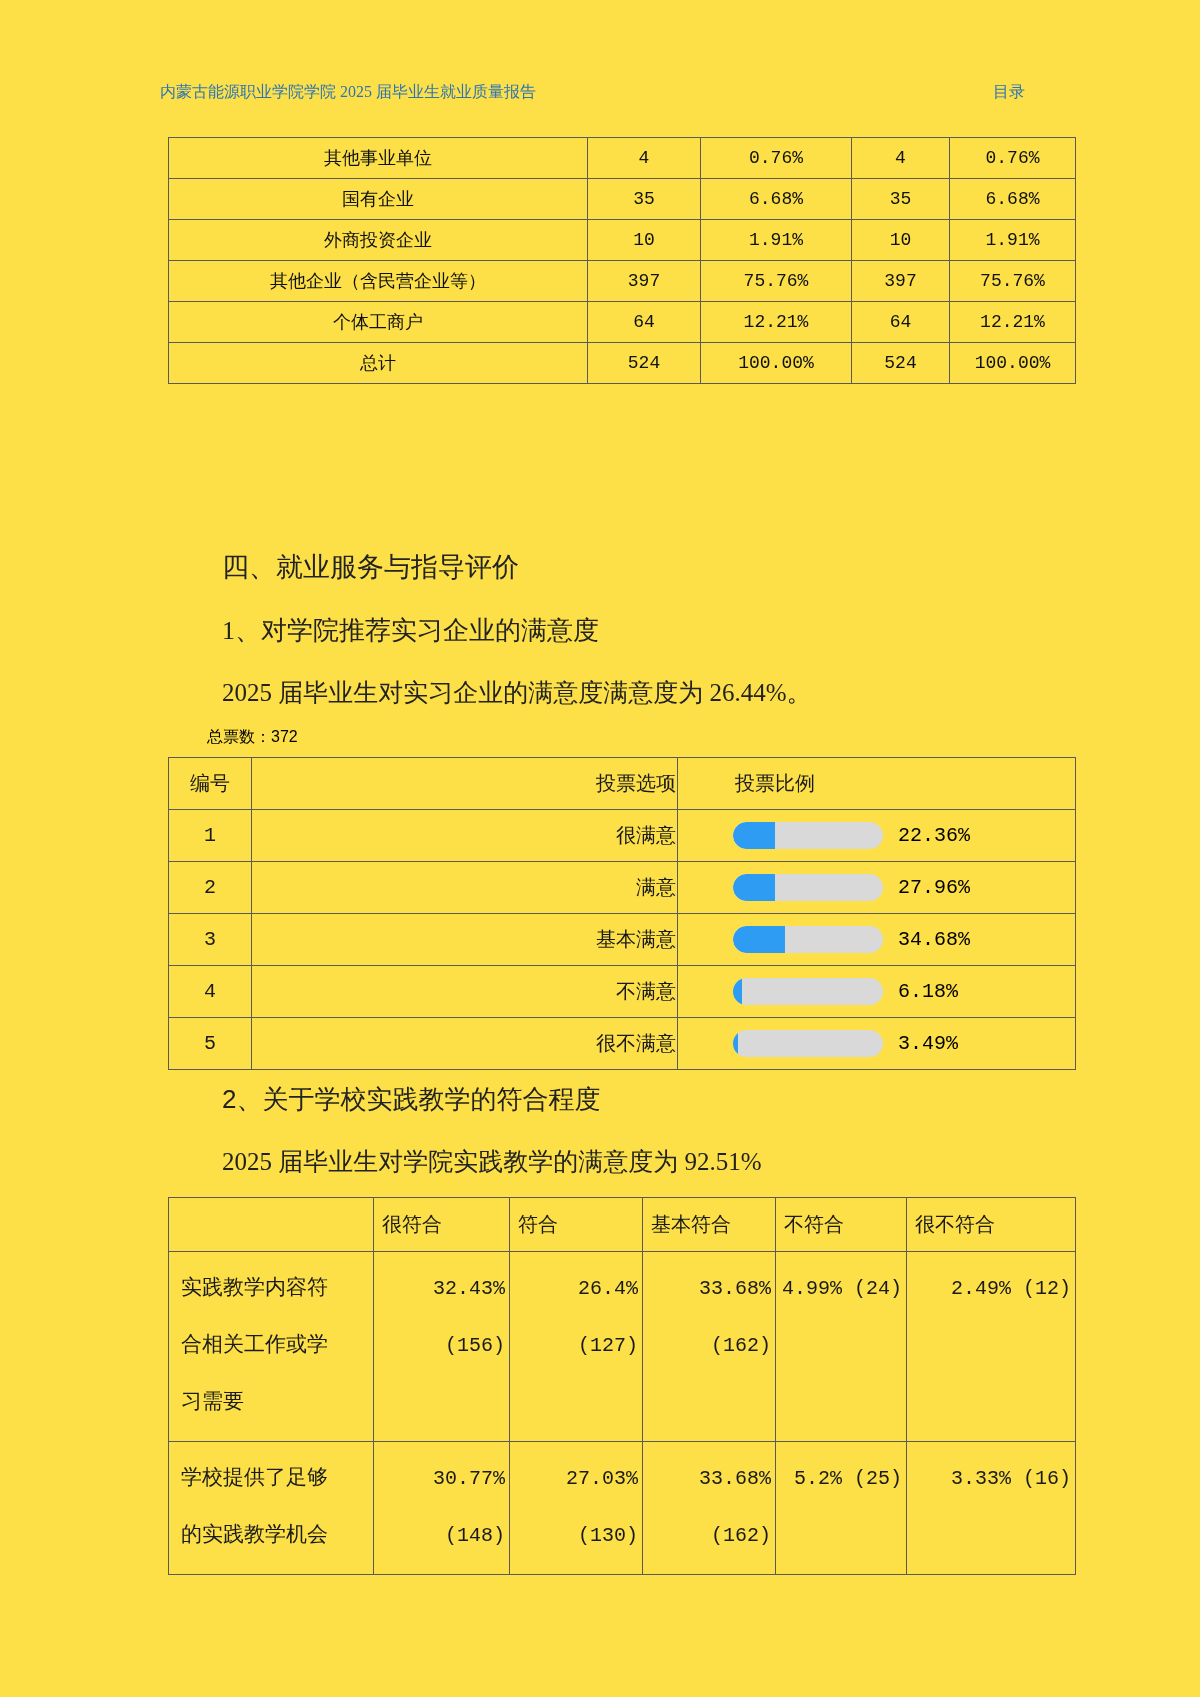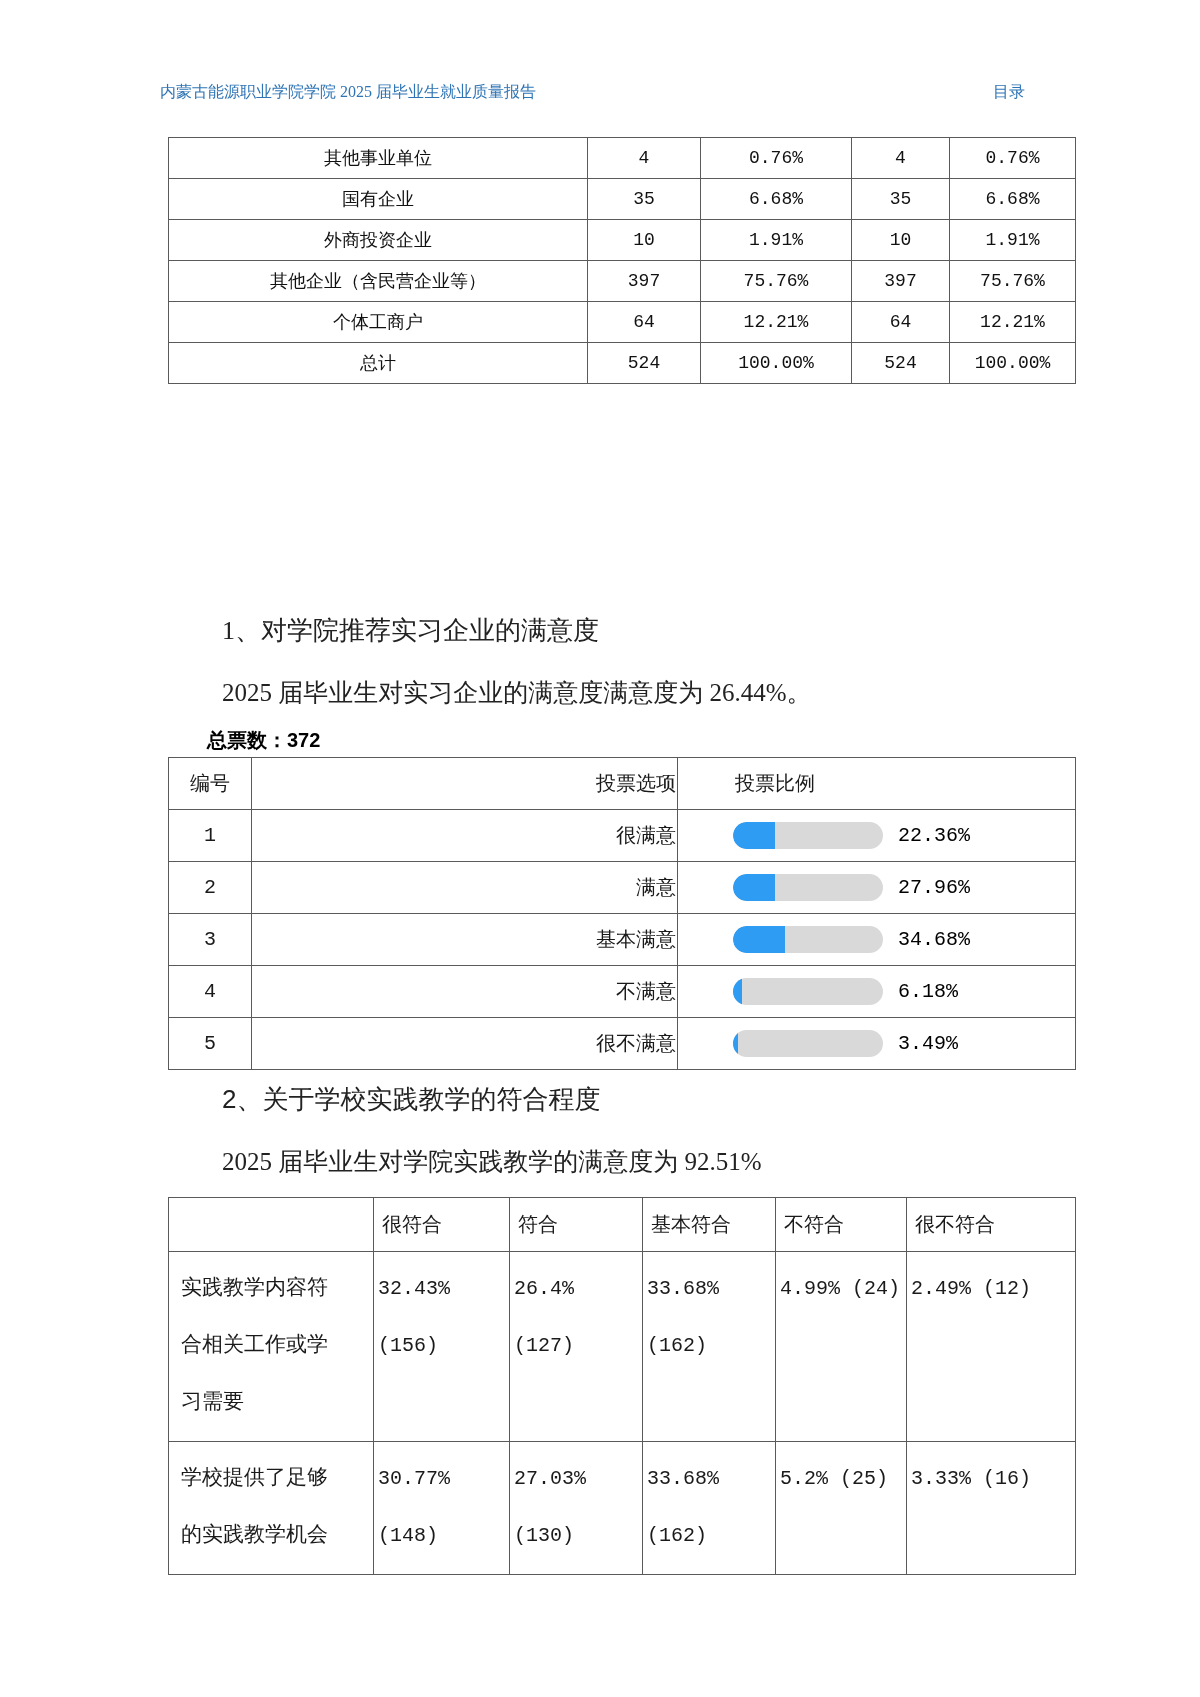--- a/index.html
+++ b/index.html
@@ -1,19 +1,19 @@
 <!DOCTYPE html>
 <html><head>
 <meta charset="utf-8">
 <style>
   html,body{margin:0;padding:0;background:#e8e8e8;}
   .page{
     position:relative;
     width:1200px;height:1697px;
-    background:#ffffff;
+    background:#fde047;
     margin:0 auto;
     overflow:hidden;
     font-family:"Liberation Sans","DejaVu Sans",sans-serif;
     color:#1a1a1a;
   }
   
   .hdr{
     position:absolute;left:160px;top:82px;width:865px;
     display:flex;justify-content:space-between;align-items:baseline;
     font-family:"Liberation Serif","DejaVu Serif",serif;
@@ -25,21 +25,21 @@
   
   .t1{position:absolute;left:168px;top:137px;width:907px;}
   .t1 td{
     height:41px;text-align:center;vertical-align:middle;
     font-size:18px;color:#111;padding:0 4px;
   }
   
   .h-sec{position:absolute;left:222px;top:549px;font-family:"Liberation Serif","DejaVu Serif",serif;font-size:27px;color:#222;}
   .h-sub1{position:absolute;left:222px;top:613px;font-family:"Liberation Serif","DejaVu Serif",serif;font-size:26px;color:#222;}
   .p1{position:absolute;left:222px;top:676px;font-family:"Liberation Serif","DejaVu Serif",serif;font-size:25px;color:#222;}
-  .total{position:absolute;left:207px;top:727px;font-size:20px;font-weight:bold;color:#000;}
+  .total{position:absolute;left:207px;top:727px;font-size:16px;font-weight:normal;color:#000;}
   .h-sub2{position:absolute;left:222px;top:1082px;font-family:Liberation Sans, sans-serif;font-size:26px;color:#222;}
   .p2{position:absolute;left:222px;top:1145px;font-family:"Liberation Serif","DejaVu Serif",serif;font-size:25px;color:#222;}
   
   .vt{position:absolute;left:168px;top:757px;width:907px;}
   .vt th{height:52px;font-weight:normal;font-size:20px;vertical-align:middle;}
   .vt td{height:52px;font-size:20px;vertical-align:middle;}
   .vt .c-id{text-align:center;}
   .vt .c-opt{text-align:right;padding-left:57px;}
   .vt th.c-opt,{padding-left:57px;}
   .vt .c-ratio{padding:0;}
@@ -59,21 +59,21 @@
     height:54px;font-weight:normal;font-size:20px;
     text-align:left;vertical-align:middle;padding-left:8px;
   }
   .ft td{vertical-align:top;font-size:20px;}
   .ft td.lab{
     font-size:21px;line-height:57px;
     padding:8px 44px 10px 12px;text-align:left;
     word-break:break-all;
   }
   .ft td.val{
-    text-align:left;line-height:57px;padding:8px 4px 4px 4px;
+    text-align:right;line-height:57px;padding:8px 4px 4px 4px;
   }
   .ft td.val .l2{display:block;}
 </style>
 </head>
 <body>
 
 <div class="page">
 
   <div class="hdr">
     <span>内蒙古能源职业学院学院 2025 届毕业生就业质量报告</span>
@@ -127,20 +127,21 @@
     <tr>
       <td>总计</td>
       <td>524</td>
       <td>100.00%</td>
       <td>524</td>
       <td>100.00%</td>
     </tr>
   </tbody>
     </table>
 
+  <div class="h-sec">四、就业服务与指导评价</div>
   <div class="h-sub1">1、对学院推荐实习企业的满意度</div>
   <div class="p1">2025 届毕业生对实习企业的满意度满意度为 26.44%。</div>
   <div class="total">总票数：372</div>
 
   <table class="vt">
     <colgroup>
         <col style="width:83px">
         <col style="width:426px">
         <col style="width:398px">
       </colgroup>

